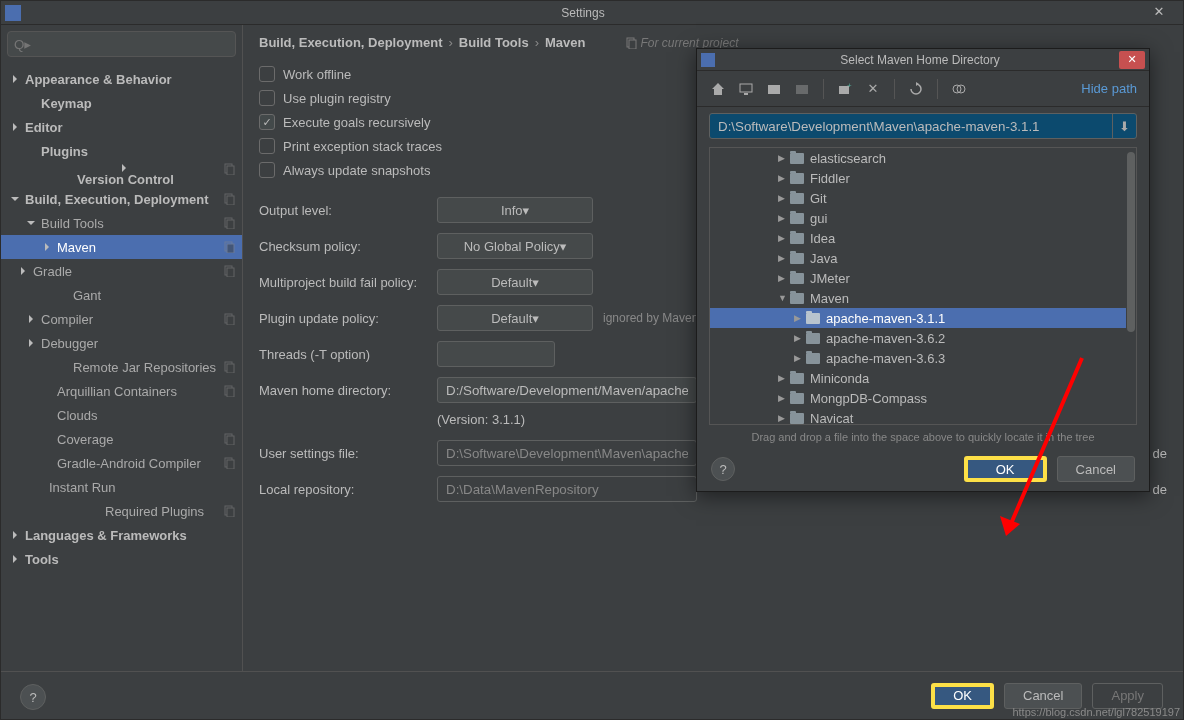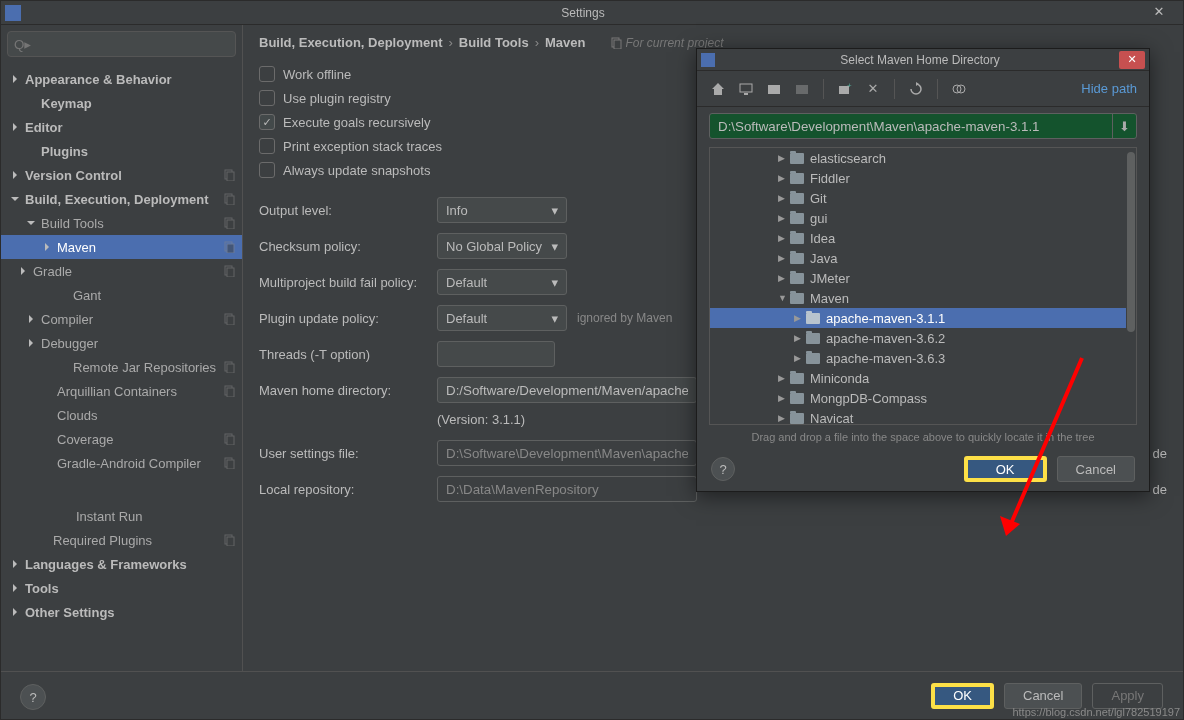--- a/index.html
+++ b/index.html
@@ -19,50 +19,50 @@
 .tree-arrow { width: 12px; height: 12px; margin-right: 4px; display: inline-flex; align-items: center; justify-content: center; }
 .tree-arrow svg { width: 8px; height: 8px; fill: #bbb; }
 .tree-label { font-weight: bold; color: #bbbbbb; }
 .tree-label.normal { font-weight: normal; color: #aaa; }
 .tree-item.selected .tree-label { color: #fff; }
 .copy-icon { position: absolute; right: 6px; width: 12px; height: 12px; opacity: 0.5; }
 .content { flex: 1; padding: 10px 16px; overflow: auto; }
 .breadcrumb { margin-bottom: 12px; display: flex; align-items: center; gap: 6px; flex-wrap: wrap; }
 .breadcrumb-item { color: #bbbbbb; font-weight: bold; }
 .breadcrumb-sep { color: #888; }
-.breadcrumb-note { color: #787878; margin-left: 20px; font-style: italic; font-size: 12px; }
+.breadcrumb-note { color: #787878; margin-left: 35px; font-style: italic; font-size: 12px; }
 .note-icon { width: 12px; height: 12px; display: inline-block; vertical-align: middle; margin-right: 2px; }
 .form-checks { margin-bottom: 10px; }
 .check-row { display: flex; align-items: center; height: 24px; }
 .checkbox { width: 16px; height: 16px; border: 1px solid #6b6b6b; border-radius: 3px; margin-right: 8px; display: flex; align-items: center; justify-content: center; }
 .checkbox.checked { background: #43494a; }
 .checkbox.checked::after { content: '✓'; color: #bbb; font-size: 11px; }
 .form-row { display: flex; align-items: center; height: 36px; }
 .form-label { width: 178px; color: #bbb; }
-.form-select { width: 130px; height: 26px; background: #45494a; border: 1px solid #5e6060; border-radius: 3px; display: flex; align-items: center; padding: 0 8px; justify-content: space-between; }
+.form-select { width: 156px; height: 26px; background: #45494a; border: 1px solid #5e6060; border-radius: 3px; display: flex; align-items: center; padding: 0 8px; justify-content: center; }
 .form-input { height: 26px; background: #45494a; border: 1px solid #5e6060; border-radius: 3px; padding: 0 8px; color: #bbb; }
 .form-input.disabled { background: #3c3f41; color: #888; }
 .form-note { margin-left: 10px; color: #888; font-size: 12px; }
 .version-row { padding-left: 178px; color: #bbb; margin: 4px 0 8px 0; }
 .footer { height: 48px; border-top: 1px solid #515151; display: flex; align-items: center; justify-content: flex-end; padding: 0 20px; gap: 10px; }
 .btn { height: 26px; padding: 0 18px; border-radius: 3px; cursor: pointer; display: flex; align-items: center; font-size: 13px; }
 .btn-primary { background: #365880; border: 4px solid #fde047; color: #fff; }
 .btn-default { background: #4c5052; border: 1px solid #5e6060; color: #bbb; }
 .btn-disabled { background: #3c3f41; border: 1px solid #5e6060; color: #777; }
 .help-btn { position: absolute; bottom: 10px; left: 20px; width: 26px; height: 26px; border-radius: 13px; background: #4c5052; border: 1px solid #5e6060; color: #bbb; display: flex; align-items: center; justify-content: center; cursor: pointer; }
 
 
 .dialog { position: absolute; left: 696px; top: 48px; width: 454px; height: 444px; background: #3c3f41; border: 1px solid #1c1c1c; box-shadow: 0 4px 20px rgba(0,0,0,0.5); display: flex; flex-direction: column; }
 .dialog-titlebar { height: 22px; background: #3c3f41; display: flex; align-items: center; padding: 0 4px; border-bottom: 1px solid #2b2b2b; }
 .dialog-close { width: 26px; height: 18px; background: #c75050; color: #fff; text-align: center; line-height: 16px; font-size: 11px; border-radius: 2px; cursor: pointer; }
 .dialog-toolbar { height: 36px; display: flex; align-items: center; padding: 0 12px; gap: 10px; border-bottom: 1px solid #2b2b2b; }
 .tb-icon { width: 18px; height: 18px; cursor: pointer; display: flex; align-items: center; justify-content: center; color: #aaa; }
 .tb-sep { width: 1px; height: 20px; background: #555; margin: 0 2px; }
 .hide-path { margin-left: auto; color: #5a9ad6; cursor: pointer; font-size: 13px; }
-.dialog-path { margin: 6px 12px; height: 26px; background: #14532d; border: 1px solid #5e6060; border-radius: 3px; display: flex; align-items: center; }
+.dialog-path { margin: 6px 12px; height: 26px; background: #0c4a6e; border: 1px solid #5e6060; border-radius: 3px; display: flex; align-items: center; }
 .dialog-path input { flex: 1; background: transparent; border: none; color: #bbb; padding: 0 8px; outline: none; }
 .dl-icon { width: 24px; display: flex; align-items: center; justify-content: center; color: #aaa; border-left: 1px solid #5e6060; height: 100%; }
 .dialog-tree { flex: 1; overflow: auto; margin: 2px 12px; border: 1px solid #555; position: relative; }
 .dtree-item { height: 20px; display: flex; align-items: center; padding-left: 4px; cursor: pointer; }
 .dtree-item.selected { background: #4b6eaf; color: #fff; }
 .dtree-arrow { width: 10px; margin-right: 2px; font-size: 9px; color: #999; }
 .folder-icon { width: 14px; height: 11px; background: #87939a; margin-right: 6px; border-radius: 1px; position: relative; }
 .folder-icon::before { content: ''; position: absolute; top: -2px; left: 0; width: 6px; height: 2px; background: #87939a; border-radius: 1px 1px 0 0; }
 .dtree-item.selected .folder-icon { background: #b8c4ce; }
 .dtree-item.selected .folder-icon::before { background: #b8c4ce; }
@@ -106,175 +106,167 @@
               <svg viewBox="0 0 8 8">
                 <path d="M2 0 L6 4 L2 8 Z"></path>
               </svg>
             </span>
             <span class="tree-label">Editor</span>
           </div>
           <div class="tree-item" style="padding-left: 24px;">
             <span class="tree-arrow"></span>
             <span class="tree-label">Plugins</span>
           </div>
+          <div class="tree-item" style="padding-left: 8px; flex-direction: column;">
+            <span class="tree-arrow">
+              <svg viewBox="0 0 8 8">
+                <path d="M2 0 L6 4 L2 8 Z"></path>
+              </svg>
+            </span>
+            <span class="tree-label">Version Control</span>
+            <svg class="copy-icon" viewBox="0 0 12 12">
+              <rect x="1" y="1" width="7" height="9" fill="none" stroke="#888"></rect>
+              <rect x="3" y="3" width="7" height="9" fill="#3c3f41" stroke="#888"></rect>
+            </svg>
+          </div>
           <div class="tree-item" style="padding-left: 8px;">
             <span class="tree-arrow">
               <svg viewBox="0 0 8 8">
-                <path d="M2 0 L6 4 L2 8 Z"></path>
-              </svg>
-            </span>
-            <span class="tree-label">Version Control</span>
+                <path d="M0 2 L8 2 L4 6 Z"></path>
+              </svg>
+            </span>
+            <span class="tree-label">Build, Execution, Deployment</span>
+            <svg class="copy-icon" viewBox="0 0 12 12">
+              <rect x="1" y="1" width="7" height="9" fill="none" stroke="#888"></rect>
+              <rect x="3" y="3" width="7" height="9" fill="#3c3f41" stroke="#888"></rect>
+            </svg>
+          </div>
+          <div class="tree-item" style="padding-left: 24px;">
+            <span class="tree-arrow">
+              <svg viewBox="0 0 8 8">
+                <path d="M0 2 L8 2 L4 6 Z"></path>
+              </svg>
+            </span>
+            <span class="tree-label normal">Build Tools</span>
+            <svg class="copy-icon" viewBox="0 0 12 12">
+              <rect x="1" y="1" width="7" height="9" fill="none" stroke="#888"></rect>
+              <rect x="3" y="3" width="7" height="9" fill="#3c3f41" stroke="#888"></rect>
+            </svg>
+          </div>
+          <div class="tree-item selected" style="padding-left: 40px;">
+            <span class="tree-arrow">
+              <svg viewBox="0 0 8 8">
+                <path d="M2 0 L6 4 L2 8 Z"></path>
+              </svg>
+            </span>
+            <span class="tree-label normal">Maven</span>
+            <svg class="copy-icon" viewBox="0 0 12 12">
+              <rect x="1" y="1" width="7" height="9" fill="none" stroke="#888"></rect>
+              <rect x="3" y="3" width="7" height="9" fill="#3c3f41" stroke="#888"></rect>
+            </svg>
+          </div>
+          <div class="tree-item" style="padding-left: 16px;">
+            <span class="tree-arrow">
+              <svg viewBox="0 0 8 8">
+                <path d="M2 0 L6 4 L2 8 Z"></path>
+              </svg>
+            </span>
+            <span class="tree-label normal">Gradle</span>
+            <svg class="copy-icon" viewBox="0 0 12 12">
+              <rect x="1" y="1" width="7" height="9" fill="none" stroke="#888"></rect>
+              <rect x="3" y="3" width="7" height="9" fill="#3c3f41" stroke="#888"></rect>
+            </svg>
+          </div>
+          <div class="tree-item" style="padding-left: 56px;">
+            <span class="tree-arrow"></span>
+            <span class="tree-label normal">Gant</span>
+          </div>
+          <div class="tree-item" style="padding-left: 24px;">
+            <span class="tree-arrow">
+              <svg viewBox="0 0 8 8">
+                <path d="M2 0 L6 4 L2 8 Z"></path>
+              </svg>
+            </span>
+            <span class="tree-label normal">Compiler</span>
+            <svg class="copy-icon" viewBox="0 0 12 12">
+              <rect x="1" y="1" width="7" height="9" fill="none" stroke="#888"></rect>
+              <rect x="3" y="3" width="7" height="9" fill="#3c3f41" stroke="#888"></rect>
+            </svg>
+          </div>
+          <div class="tree-item" style="padding-left: 24px;">
+            <span class="tree-arrow">
+              <svg viewBox="0 0 8 8">
+                <path d="M2 0 L6 4 L2 8 Z"></path>
+              </svg>
+            </span>
+            <span class="tree-label normal">Debugger</span>
+          </div>
+          <div class="tree-item" style="padding-left: 40px; gap: 16px;">
+            <span class="tree-arrow"></span>
+            <span class="tree-label normal">Remote Jar Repositories</span>
+            <svg class="copy-icon" viewBox="0 0 12 12">
+              <rect x="1" y="1" width="7" height="9" fill="none" stroke="#888"></rect>
+              <rect x="3" y="3" width="7" height="9" fill="#3c3f41" stroke="#888"></rect>
+            </svg>
+          </div>
+          <div class="tree-item" style="padding-left: 40px;">
+            <span class="tree-arrow"></span>
+            <span class="tree-label normal">Arquillian Containers</span>
+            <svg class="copy-icon" viewBox="0 0 12 12">
+              <rect x="1" y="1" width="7" height="9" fill="none" stroke="#888"></rect>
+              <rect x="3" y="3" width="7" height="9" fill="#3c3f41" stroke="#888"></rect>
+            </svg>
+          </div>
+          <div class="tree-item" style="padding-left: 40px;">
+            <span class="tree-arrow"></span>
+            <span class="tree-label normal">Clouds</span>
+          </div>
+          <div class="tree-item" style="padding-left: 40px;">
+            <span class="tree-arrow"></span>
+            <span class="tree-label normal">Coverage</span>
+            <svg class="copy-icon" viewBox="0 0 12 12">
+              <rect x="1" y="1" width="7" height="9" fill="none" stroke="#888"></rect>
+              <rect x="3" y="3" width="7" height="9" fill="#3c3f41" stroke="#888"></rect>
+            </svg>
+          </div>
+          <div class="tree-item" style="padding-left: 40px;">
+            <span class="tree-arrow"></span>
+            <span class="tree-label normal">Gradle-Android Compiler</span>
+            <svg class="copy-icon" viewBox="0 0 12 12">
+              <rect x="1" y="1" width="7" height="9" fill="none" stroke="#888"></rect>
+              <rect x="3" y="3" width="7" height="9" fill="#3c3f41" stroke="#888"></rect>
+            </svg>
+          </div>
+          <div class="tree-item" style="padding-left: 32px;">
+            <span class="tree-arrow"></span>
+            <span class="tree-label normal">Instant Run</span>
+          </div>
+          <div class="tree-item" style="padding-left: 48px; gap: 40px;">
+            <span class="tree-arrow"></span>
+            <span class="tree-label normal">Required Plugins</span>
             <svg class="copy-icon" viewBox="0 0 12 12">
               <rect x="1" y="1" width="7" height="9" fill="none" stroke="#888"></rect>
               <rect x="3" y="3" width="7" height="9" fill="#3c3f41" stroke="#888"></rect>
             </svg>
           </div>
           <div class="tree-item" style="padding-left: 8px;">
             <span class="tree-arrow">
               <svg viewBox="0 0 8 8">
-                <path d="M0 2 L8 2 L4 6 Z"></path>
-              </svg>
-            </span>
-            <span class="tree-label">Build, Execution, Deployment</span>
-            <svg class="copy-icon" viewBox="0 0 12 12">
-              <rect x="1" y="1" width="7" height="9" fill="none" stroke="#888"></rect>
-              <rect x="3" y="3" width="7" height="9" fill="#3c3f41" stroke="#888"></rect>
-            </svg>
-          </div>
-          <div class="tree-item" style="padding-left: 24px;">
-            <span class="tree-arrow">
-              <svg viewBox="0 0 8 8">
-                <path d="M0 2 L8 2 L4 6 Z"></path>
-              </svg>
-            </span>
-            <span class="tree-label normal">Build Tools</span>
-            <svg class="copy-icon" viewBox="0 0 12 12">
-              <rect x="1" y="1" width="7" height="9" fill="none" stroke="#888"></rect>
-              <rect x="3" y="3" width="7" height="9" fill="#3c3f41" stroke="#888"></rect>
-            </svg>
-          </div>
-          <div class="tree-item selected" style="padding-left: 40px;">
-            <span class="tree-arrow">
-              <svg viewBox="0 0 8 8">
-                <path d="M2 0 L6 4 L2 8 Z"></path>
-              </svg>
-            </span>
-            <span class="tree-label normal">Maven</span>
-            <svg class="copy-icon" viewBox="0 0 12 12">
-              <rect x="1" y="1" width="7" height="9" fill="none" stroke="#888"></rect>
-              <rect x="3" y="3" width="7" height="9" fill="#3c3f41" stroke="#888"></rect>
-            </svg>
-          </div>
-          <div class="tree-item" style="padding-left: 16px;">
-            <span class="tree-arrow">
-              <svg viewBox="0 0 8 8">
-                <path d="M2 0 L6 4 L2 8 Z"></path>
-              </svg>
-            </span>
-            <span class="tree-label normal">Gradle</span>
-            <svg class="copy-icon" viewBox="0 0 12 12">
-              <rect x="1" y="1" width="7" height="9" fill="none" stroke="#888"></rect>
-              <rect x="3" y="3" width="7" height="9" fill="#3c3f41" stroke="#888"></rect>
-            </svg>
-          </div>
-          <div class="tree-item" style="padding-left: 56px;">
-            <span class="tree-arrow"></span>
-            <span class="tree-label normal">Gant</span>
-          </div>
-          <div class="tree-item" style="padding-left: 24px;">
-            <span class="tree-arrow">
-              <svg viewBox="0 0 8 8">
-                <path d="M2 0 L6 4 L2 8 Z"></path>
-              </svg>
-            </span>
-            <span class="tree-label normal">Compiler</span>
-            <svg class="copy-icon" viewBox="0 0 12 12">
-              <rect x="1" y="1" width="7" height="9" fill="none" stroke="#888"></rect>
-              <rect x="3" y="3" width="7" height="9" fill="#3c3f41" stroke="#888"></rect>
-            </svg>
-          </div>
-          <div class="tree-item" style="padding-left: 24px;">
-            <span class="tree-arrow">
-              <svg viewBox="0 0 8 8">
-                <path d="M2 0 L6 4 L2 8 Z"></path>
-              </svg>
-            </span>
-            <span class="tree-label normal">Debugger</span>
-          </div>
-          <div class="tree-item" style="padding-left: 40px; gap: 16px;">
-            <span class="tree-arrow"></span>
-            <span class="tree-label normal">Remote Jar Repositories</span>
-            <svg class="copy-icon" viewBox="0 0 12 12">
-              <rect x="1" y="1" width="7" height="9" fill="none" stroke="#888"></rect>
-              <rect x="3" y="3" width="7" height="9" fill="#3c3f41" stroke="#888"></rect>
-            </svg>
-          </div>
-          <div class="tree-item" style="padding-left: 40px;">
-            <span class="tree-arrow"></span>
-            <span class="tree-label normal">Arquillian Containers</span>
-            <svg class="copy-icon" viewBox="0 0 12 12">
-              <rect x="1" y="1" width="7" height="9" fill="none" stroke="#888"></rect>
-              <rect x="3" y="3" width="7" height="9" fill="#3c3f41" stroke="#888"></rect>
-            </svg>
-          </div>
-          <div class="tree-item" style="padding-left: 40px;">
-            <span class="tree-arrow"></span>
-            <span class="tree-label normal">Clouds</span>
-          </div>
-          <div class="tree-item" style="padding-left: 40px;">
-            <span class="tree-arrow"></span>
-            <span class="tree-label normal">Coverage</span>
-            <svg class="copy-icon" viewBox="0 0 12 12">
-              <rect x="1" y="1" width="7" height="9" fill="none" stroke="#888"></rect>
-              <rect x="3" y="3" width="7" height="9" fill="#3c3f41" stroke="#888"></rect>
-            </svg>
-          </div>
-          <div class="tree-item" style="padding-left: 40px;">
-            <span class="tree-arrow"></span>
-            <span class="tree-label normal">Gradle-Android Compiler</span>
-            <svg class="copy-icon" viewBox="0 0 12 12">
-              <rect x="1" y="1" width="7" height="9" fill="none" stroke="#888"></rect>
-              <rect x="3" y="3" width="7" height="9" fill="#3c3f41" stroke="#888"></rect>
-            </svg>
-          </div>
-          <div class="tree-item" style="padding-left: 59px; margin-top: 29px;">
-            <span class="tree-arrow"></span>
-            <span class="tree-label normal">Instant Run</span>
-          </div>
-          <div class="tree-item" style="padding-left: 36px;">
-            <span class="tree-arrow"></span>
-            <span class="tree-label normal">Required Plugins</span>
-            <svg class="copy-icon" viewBox="0 0 12 12">
-              <rect x="1" y="1" width="7" height="9" fill="none" stroke="#888"></rect>
-              <rect x="3" y="3" width="7" height="9" fill="#3c3f41" stroke="#888"></rect>
-            </svg>
+                <path d="M2 0 L6 4 L2 8 Z"></path>
+              </svg>
+            </span>
+            <span class="tree-label">Languages &amp; Frameworks</span>
           </div>
           <div class="tree-item" style="padding-left: 8px;">
             <span class="tree-arrow">
               <svg viewBox="0 0 8 8">
                 <path d="M2 0 L6 4 L2 8 Z"></path>
               </svg>
             </span>
-            <span class="tree-label">Languages &amp; Frameworks</span>
-          </div>
-          <div class="tree-item" style="padding-left: 8px;">
-            <span class="tree-arrow">
-              <svg viewBox="0 0 8 8">
-                <path d="M2 0 L6 4 L2 8 Z"></path>
-              </svg>
-            </span>
             <span class="tree-label">Tools</span>
-          </div>
-          <div class="tree-item" style="padding-left: 8px;">
-            <span class="tree-arrow">
-              <svg viewBox="0 0 8 8">
-                <path d="M2 0 L6 4 L2 8 Z"></path>
-              </svg>
-            </span>
-            <span class="tree-label">Other Settings</span>
           </div>
         </div>
     </div>
     <div class="content">
       <div class="breadcrumb">
         <span class="breadcrumb-item">Build, Execution, Deployment</span>
         <span class="breadcrumb-sep">›</span>
         <span class="breadcrumb-item">Build Tools</span>
         <span class="breadcrumb-sep">›</span>
         <span class="breadcrumb-item">Maven</span>

